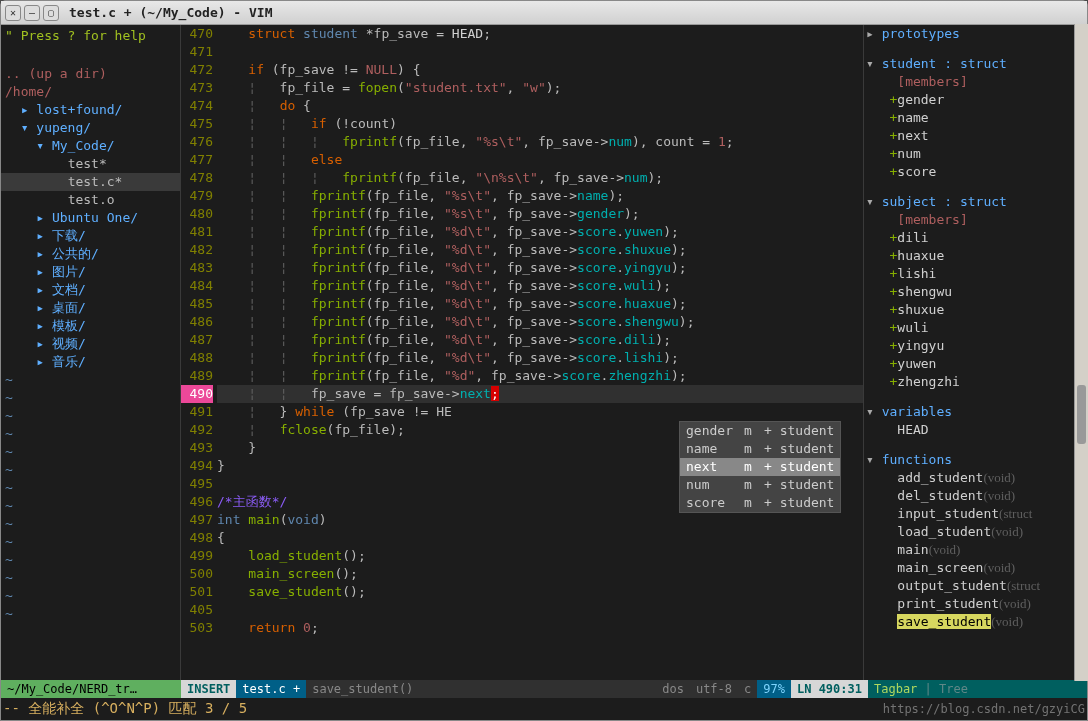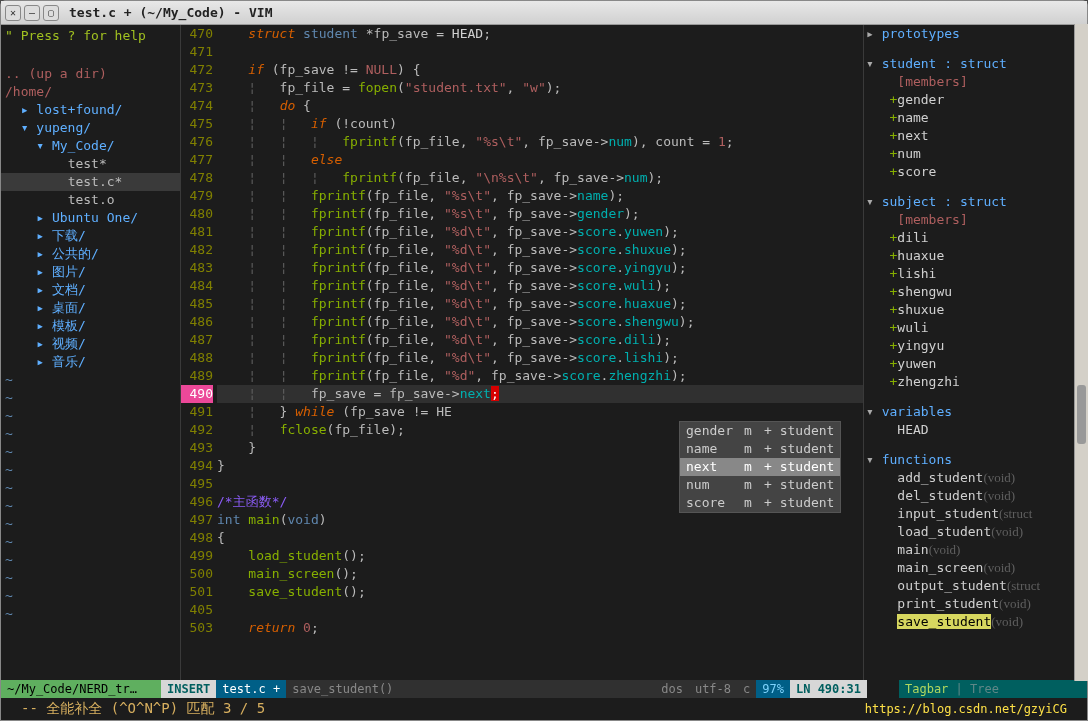--- a/index.html
+++ b/index.html
@@ -88,21 +88,21 @@
   .gutter .cur { background: #ec4899; color: #fff; }
   .code {
     flex: 1;
     font-size: 13px;
     line-height: 18px;
     white-space: pre;
     position: relative;
   }
   .code .line { height: 18px; }
   .code .curline { background: #303030; }
-  .kw { color: #d75f00; font-style: italic; }
+  .kw { color: #d75f00; }
   .type { color: #5f87af; }
   .id { color: #d0d0d0; }
   .fn { color: #87af00; }
   .str { color: #af5f5f; }
   .num { color: #af5f5f; }
   .cmt { color: #8b5cf6; }
   .field { color: #00afaf; }
   .bar { color: #5f5f5f; }
   .cursor { background: #d70000; color: #fff; }
   .tilde { color: #5f87af; }
@@ -141,42 +141,42 @@
   .tb-arg { color: #5f5f5f; font-family: Liberation Serif, serif; }
   .tb-hl { background: #d7d75f; color: #000; }
   
   .statusline {
     display: flex;
     height: 18px;
     font-size: 12px;
     line-height: 18px;
   }
   .sl-seg { padding: 0 6px; }
-  .sl-nerd { background: #5faf5f; color: #000; width: 160px; overflow: hidden; white-space: nowrap; }
+  .sl-nerd { background: #5faf5f; color: #000; width: 180px; overflow: hidden; white-space: nowrap; }
   .sl-mode { background: #d7d7d7; color: #005f5f; font-weight: bold; }
   .sl-file { background: #005f87; color: #fff; }
   .sl-func { background: #303030; color: #888; flex: 1; }
   .sl-enc { background: #303030; color: #888; }
   .sl-pos { background: #005f87; color: #7dd3fc; }
   .sl-ln { background: #d7d7d7; color: #005f5f; font-weight: bold; }
-  .sl-tagbar { background: #005f5f; color: #afd75f; width: 188px; margin-left: 32px; }
+  .sl-tagbar { background: #005f5f; color: #afd75f; width: 219px; }
   .sl-tagbar .hl { color: #afd75f; }
   .sl-tagbar .dim { color: #5f8787; }
 
   .cmdline {
     height: 22px;
     background: #1c1c1c;
     color: #d7af5f;
     font-size: 14px;
-    padding: 2px 20px;
+    padding: 2px 2px;
     display: flex;
     justify-content: space-between;
     align-items: center;
   }
-  .cmdline .watermark { color: #fde047; font-size: 12px; }
+  .cmdline .watermark { color: #737373; font-size: 12px; }
   .scrollbar-v {
     position: absolute;
     right: 0; top: 24px; bottom: 40px;
     width: 14px;
     background: #d4d0c8;
     border-left: 1px solid #999;
   }
   .scrollbar-thumb {
     position: absolute;
     left: 2px; right: 2px;

